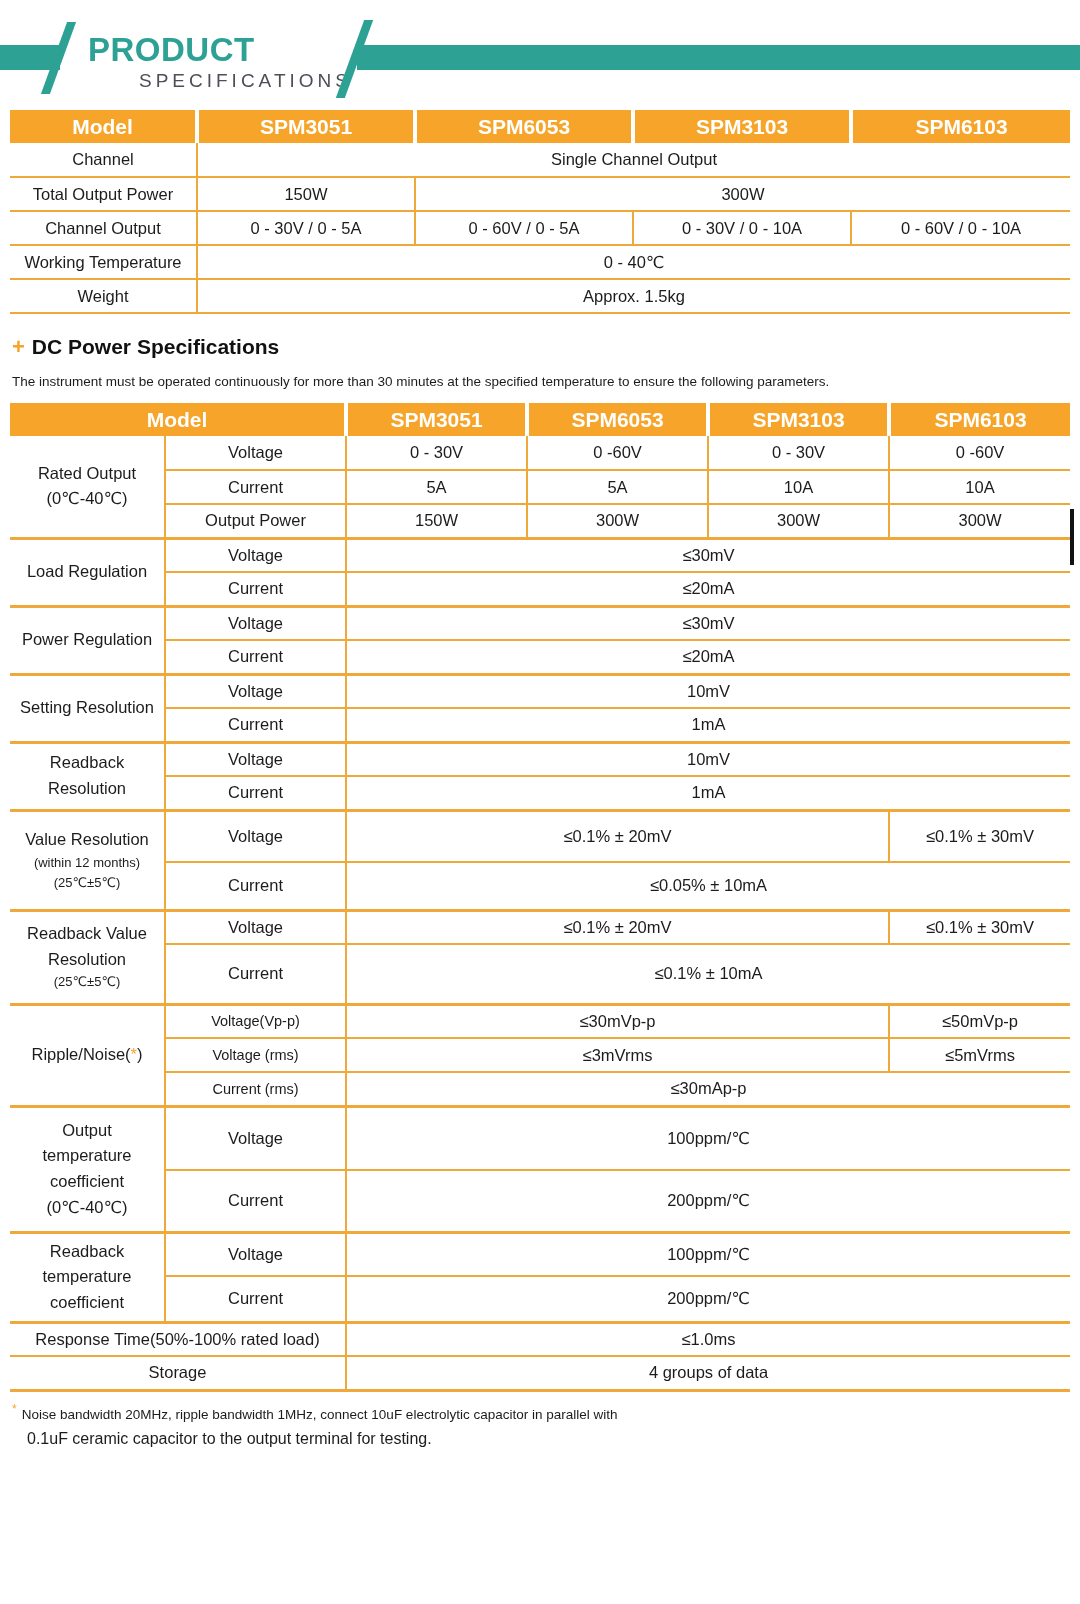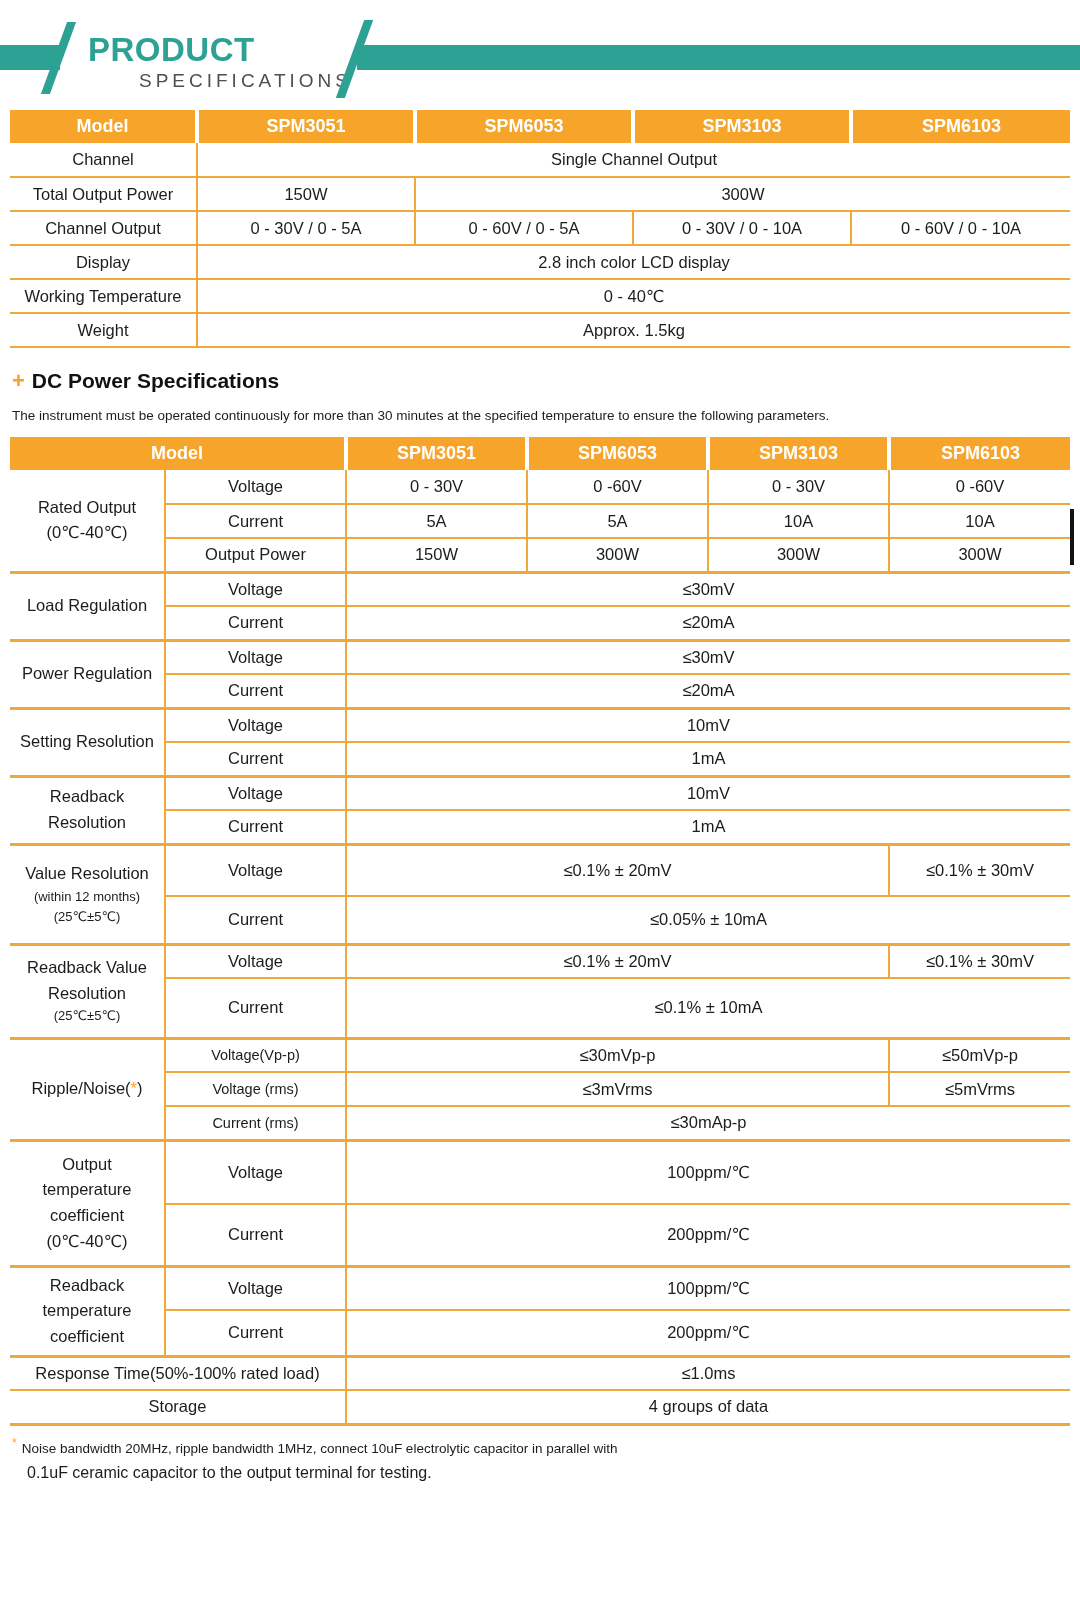--- a/index.html
+++ b/index.html
@@ -26,21 +26,21 @@
     font-size:33px; font-weight:bold; color:#2EA195; letter-spacing:0.5px;
   }
   .hero-subtitle {
     position:absolute; left:139px; top:70px;
     font-size:19px; color:#4D4E56; letter-spacing:4px;
   }
 
   
   table { border-collapse:collapse; table-layout:fixed; margin-left:10px; width:1060px; }
   th {
-    background:#F6A52A; color:#fff; font-size:18px; font-weight:bold;
+    background:#F6A52A; color:#fff; font-size:21px; font-weight:bold;
     height:33px; padding:0; text-align:center;
   }
   th + th { border-left:4px solid #ffffff; }
   td { text-align:center; font-size:16.5px; padding:0 4px; }
   tbody tr { height:34px; }
   tbody td { border-top:2px solid #EFA93A; }
   tbody tr.first td { border-top:none; }
   tbody tr.gstart td { border-top-width:3px; }
   table.gen tbody tr:last-child td { border-bottom:2px solid #EFA93A; }
   table.dc tbody tr:last-child td { border-bottom:3px solid #EFA93A; }
@@ -109,24 +109,20 @@
       <td class="vl" colspan="3">300W</td>
     </tr>
     <tr>
       <td class="rlabel">Channel Output</td>
       <td class="vl">0 - 30V / 0 - 5A</td>
       <td class="vl">0 - 60V / 0 - 5A</td>
       <td class="vl">0 - 30V / 0 - 10A</td>
       <td class="vl">0 - 60V / 0 - 10A</td>
     </tr>
     <tr>
-      <td class="rlabel">Display</td>
-      <td class="vl" colspan="4">2.8 inch color LCD display</td>
-    </tr>
-    <tr>
       <td class="rlabel">Working Temperature</td>
       <td class="vl" colspan="4">0 - 40℃</td>
     </tr>
     <tr>
       <td class="rlabel">Weight</td>
       <td class="vl" colspan="4">Approx. 1.5kg</td>
     </tr>
   </tbody>
 </table>
 

